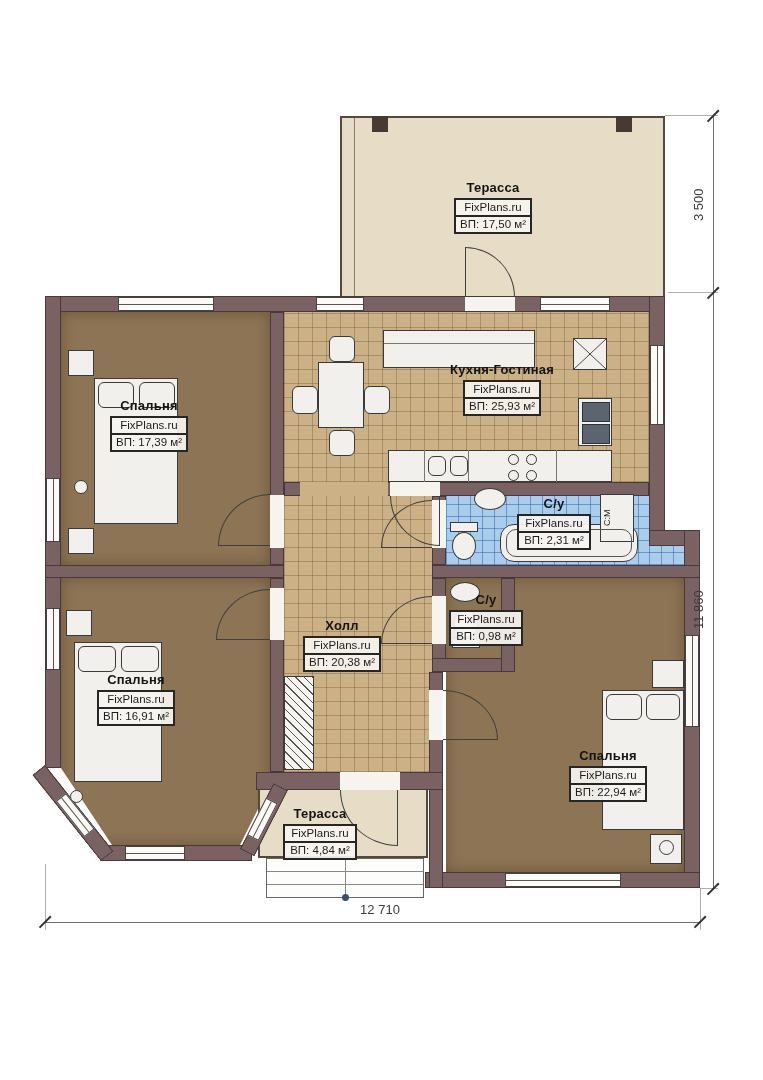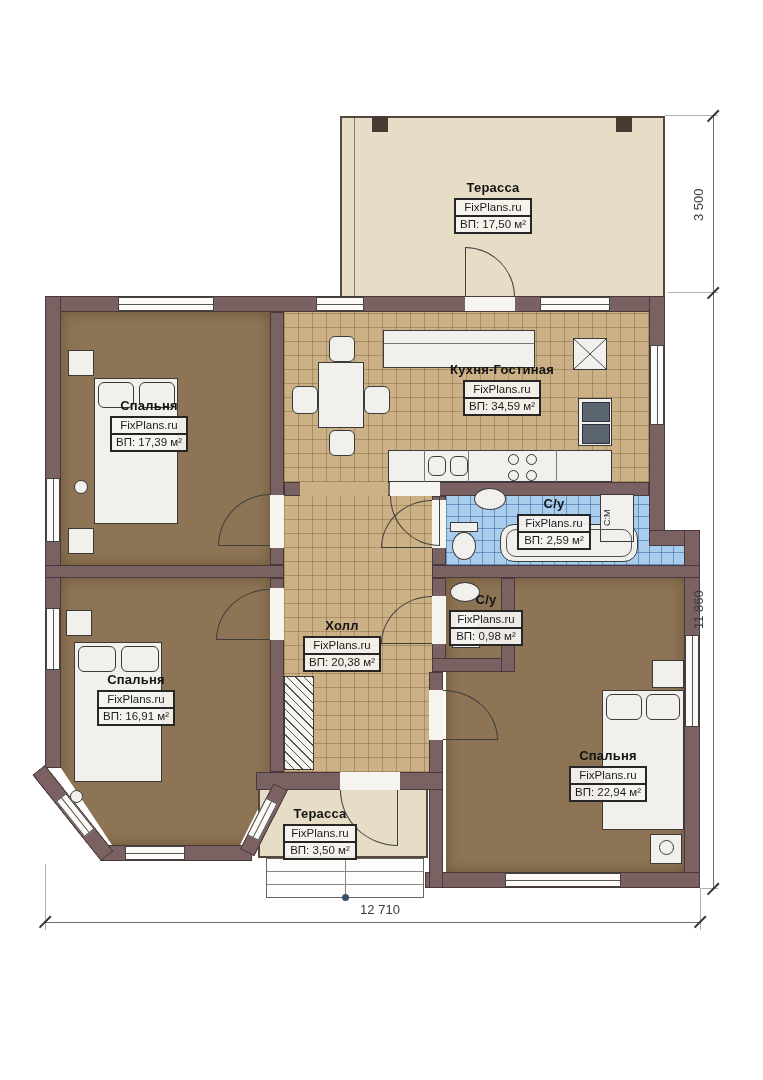--- a/index.html
+++ b/index.html
@@ -195,28 +195,28 @@
     <div class="room-title">Спальня</div>
     <div class="label-box">
       <div class="label-row">FixPlans.ru</div>
       <div class="label-row">ВП: 17,39 м²</div>
     </div>
   </div>
   <div class="room-label" style="left:448px;top:362px;width:108px">
     <div class="room-title">Кухня-Гостиная</div>
     <div class="label-box">
       <div class="label-row">FixPlans.ru</div>
-      <div class="label-row">ВП: 34,59 м²</div>
+      <div class="label-row">ВП: 25,93 м²</div>
     </div>
   </div>
   <div class="room-label" style="left:516px;top:496px;width:76px">
     <div class="room-title">С/у</div>
     <div class="label-box">
       <div class="label-row">FixPlans.ru</div>
-      <div class="label-row">ВП: 2,59 м²</div>
+      <div class="label-row">ВП: 2,31 м²</div>
     </div>
   </div>
   <div class="room-label" style="left:448px;top:592px;width:76px">
     <div class="room-title">С/у</div>
     <div class="label-box">
       <div class="label-row">FixPlans.ru</div>
       <div class="label-row">ВП: 0,98 м²</div>
     </div>
   </div>
   <div class="room-label" style="left:298px;top:618px;width:88px">
@@ -237,21 +237,21 @@
     <div class="room-title">Спальня</div>
     <div class="label-box">
       <div class="label-row">FixPlans.ru</div>
       <div class="label-row">ВП: 22,94 м²</div>
     </div>
   </div>
   <div class="room-label" style="left:281px;top:806px;width:78px">
     <div class="room-title">Терасса</div>
     <div class="label-box">
       <div class="label-row">FixPlans.ru</div>
-      <div class="label-row">ВП: 3,50 м²</div>
+      <div class="label-row">ВП: 4,84 м²</div>
     </div>
   </div>
 
   <div class="ext" style="left:665px;top:115px;width:53px;height:1px"></div>
   <div class="ext" style="left:668px;top:292px;width:50px;height:1px"></div>
   <div class="ext" style="left:700px;top:888px;width:18px;height:1px"></div>
   <div class="ext" style="left:45px;top:864px;width:1px;height:66px"></div>
   <div class="ext" style="left:700px;top:888px;width:1px;height:42px"></div>
   <div class="dimline" style="left:713px;top:115px;width:1px;height:178px"></div>
   <div class="dimline" style="left:713px;top:292px;width:1px;height:597px"></div>

